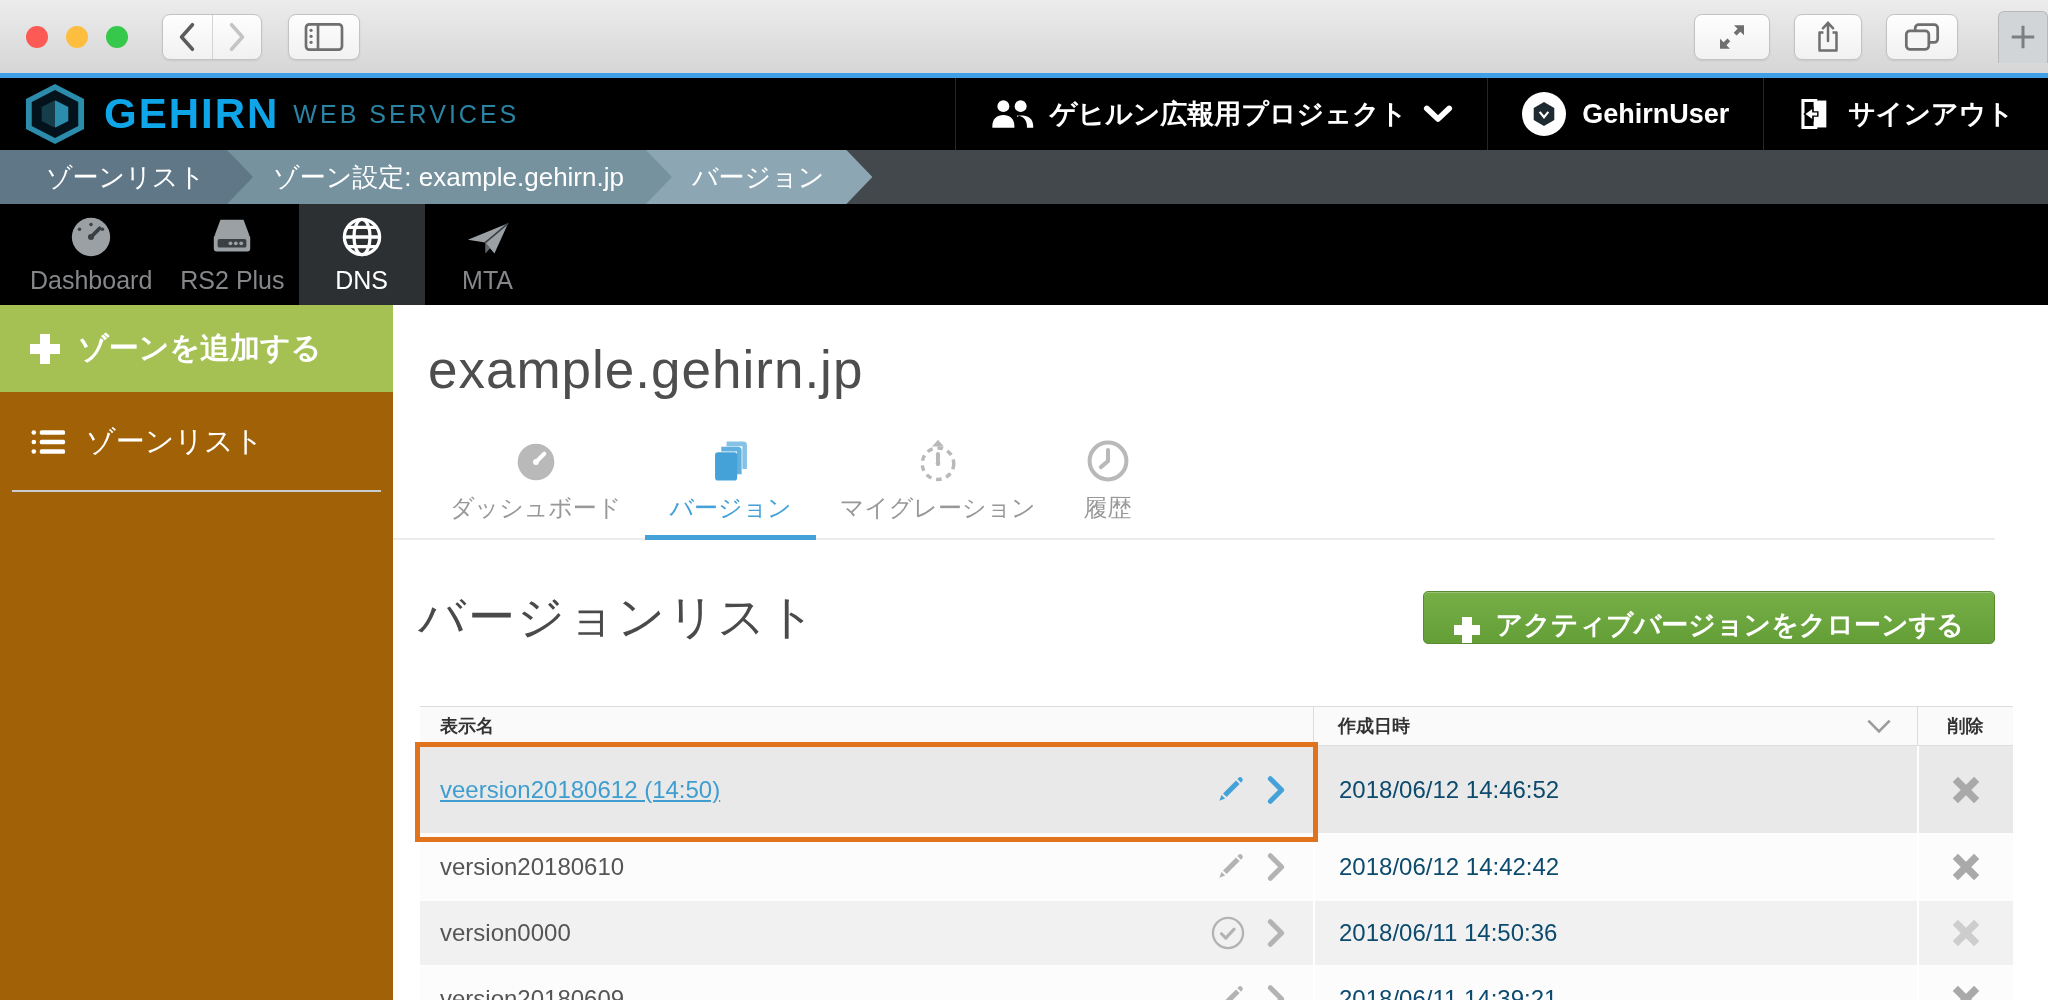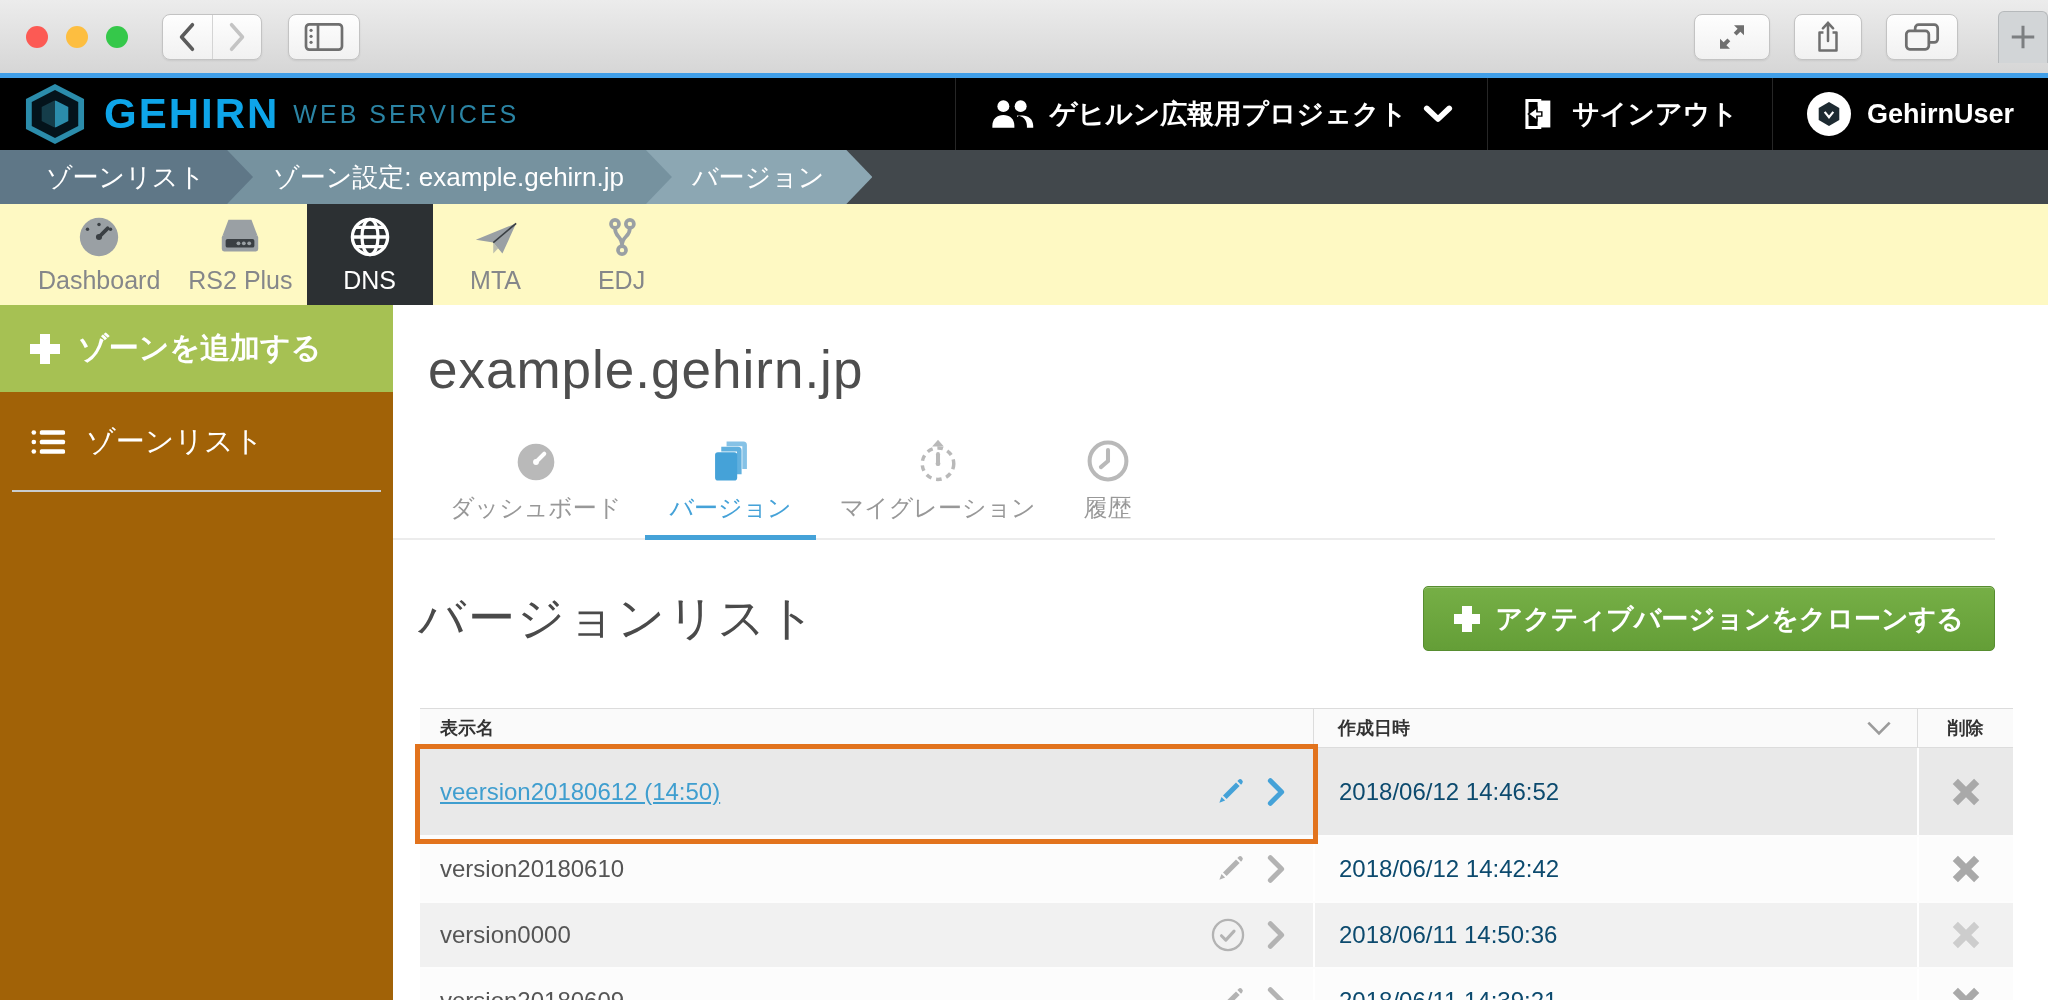--- a/index.html
+++ b/index.html
@@ -43,21 +43,21 @@
   
   .crumbs{ height:54px; background:#42484c; display:flex; color:#fff; font-size:26px;}
   .crumb{ display:flex; align-items:center; padding:0 48px 0 28px; margin-right:-26px;
           clip-path:polygon(0 0,calc(100% - 26px) 0,100% 50%,calc(100% - 26px) 100%,0 100%); white-space:nowrap;}
   .crumb.c0{ background:#50646f; z-index:4; min-width:225px;}
   .crumb.c1{ background:#5f7787; z-index:3; min-width:250px; padding-left:46px;}
   .crumb.c2{ background:#76929f; z-index:2; padding-left:46px;}
   .crumb.c3{ background:#8ca7b3; z-index:1; min-width:210px; padding-left:46px;}
 
   
-  .services{ height:101px; background:#fef9c3; display:flex; padding-left:24px;}
+  .services{ height:101px; background:#000000; display:flex; padding-left:16px;}
   .svc{ min-width:126px; padding:0 14px 10px; display:flex; flex-direction:column; align-items:center; justify-content:flex-end; gap:6px;}
   .svc .ic{ color:#9aa0a4; height:50px; display:flex; align-items:flex-end;}
   .svc .lbl{ color:#85878a; font-size:25px;}
   .svc.active{ background:#2c3033;}
   .svc.active .ic, .svc.active .lbl{ color:#fff;}
 
   
   .bodyrow{ display:flex; height:695px;}
   .sidebar{ width:393px; background:#a16207; flex:none;}
   .addzone{ height:87px; background:#a6c153; display:flex; align-items:center; gap:18px; padding-left:30px;
@@ -71,21 +71,21 @@
   .tabs{ display:flex; margin:36px 0 0 -27px; padding-left:33px; border-bottom:2px solid #ececec;}
   .tab{ display:flex; flex-direction:column; align-items:center; justify-content:flex-end; gap:8px;
         padding:0 24px 14px; position:relative;}
   .tab .ic{ color:#b9b9b9; height:48px; display:flex; align-items:flex-end;}
   .tab .lbl{ font-size:24px; color:#989898;}
   .tab.active .ic, .tab.active .lbl{ color:#45a2d8;}
   .tab.active::after{ content:""; position:absolute; left:0; right:0; bottom:-2px; height:5px; background:#45a2d8;}
 
   .section-row{ display:flex; align-items:center; margin-top:46px;}
   .section-title{ font-size:47px; font-weight:normal; color:#4a4a4a; margin-left:-2px; letter-spacing:2px;}
-  .clone-btn{ margin-left:auto; height:65px; padding:0 30px; display:flex; align-items:center; gap:16px;
+  .clone-btn{ margin-left:auto; height:53px; padding:0 30px; display:flex; align-items:flex-end; gap:16px;
               background:linear-gradient(#76af46,#649e37); border:1px solid #578d30; border-radius:5px;
               color:#fff; font-size:27px; font-weight:bold; cursor:pointer; box-shadow:inset 0 1px 0 rgba(255,255,255,.25);}
 
   
   .vtable{ margin-top:57px; width:1593px; border-top:1px solid #dcdcdc; position:relative; font-size:24px;}
   .trow{ display:grid; grid-template-columns:893px 604px 96px;}
   .thead{ border-bottom:1px solid #dcdcdc; background:#fafafa; height:39px;}
   .thead .cell{ display:flex; align-items:center; font-weight:bold; font-size:18px; color:#333;}
   .cell{ padding-left:20px; display:flex; align-items:center;}
   .cell.created{ border-left:1px solid #dcdcdc; padding-left:24px;}
@@ -189,35 +189,35 @@
             <path d="M1.5 17.5 c0-4.3 3.1-6.8 7-6.8 s7 2.5 7 6.8 v1.3 h-14 z"></path>
             <circle cx="19.5" cy="5" r="3.8"></circle>
             <path d="M17.2 10.9 c3.6.2 6.3 2.8 6.3 6.6 v1.3 h4 v-1.3 c0-4.3-3.1-6.6-7-6.6 -1.2 0-2.3.3-3.3 1z"></path>
           </svg>
         <span>ゲヒルン広報用プロジェクト</span>
         <svg width="30" height="18" viewBox="0 0 24 14" fill="none" stroke="#fff" stroke-width="4.5" stroke-linecap="round" stroke-linejoin="round">
             <path d="M3 2.5 L12 11 L21 2.5"></path>
           </svg>
       </div>
       <div class="appbar-item">
-        <svg width="34" height="36" viewBox="0 0 24 24">
-            <path d="M11 2.5 h9 v19 h-9 z" fill="#fff"></path>
-            <path d="M3.5 2.5 h9 v19 h-9 z" fill="none" stroke="#fff" stroke-width="2.2"></path>
-            <path d="M10.5 7.5 l-6 4.5 6 4.5 v-3 h3.5 v-3 h-3.5 z" fill="#fff" stroke="#000" stroke-width="1"></path>
-          </svg>
-        <span>サインアウト</span>
-      </div>
-      <div class="appbar-item">
         <span class="avatar">
           <svg width="26" height="26" viewBox="0 0 24 24">
               <path d="M12 1 L21.5 6.5 V17.5 L12 23 L2.5 17.5 V6.5 Z" fill="#1d2a31"></path>
               <path d="M8 10 l4 5 4-5" fill="none" stroke="#fff" stroke-width="2"></path>
             </svg>
         </span>
         <span>GehirnUser</span>
+      </div>
+      <div class="appbar-item">
+        <svg width="34" height="36" viewBox="0 0 24 24">
+            <path d="M11 2.5 h9 v19 h-9 z" fill="#fff"></path>
+            <path d="M3.5 2.5 h9 v19 h-9 z" fill="none" stroke="#fff" stroke-width="2.2"></path>
+            <path d="M10.5 7.5 l-6 4.5 6 4.5 v-3 h3.5 v-3 h-3.5 z" fill="#fff" stroke="#000" stroke-width="1"></path>
+          </svg>
+        <span>サインアウト</span>
       </div>
     </div>
   </div>
 
   <div class="crumbs">
     <span class="crumb c1">ゾーンリスト</span>
     <span class="crumb c2">ゾーン設定: example.gehirn.jp</span>
     <span class="crumb c3">バージョン</span>
   </div>
 
@@ -264,31 +264,20 @@
     </div>
     <div class="svc">
       <span class="ic">
         <svg width="50" height="44" viewBox="0 0 26 24" fill="currentColor">
             <path d="M2 13 L24 4 L16.5 20.5 L11.5 14.5 Z"></path>
             <path d="M11.5 14.5 L11.5 20.5 L14.2 17.6 Z" opacity=".65"></path>
             <path d="M24 4 L11.5 14.5" stroke="#3a3f43" stroke-width=".9"></path>
           </svg>
       </span>
       <span class="lbl">MTA</span>
-    </div>
-    <div class="svc">
-      <span class="ic">
-        <svg width="42" height="46" viewBox="0 0 24 24" fill="none" stroke="currentColor" stroke-width="2.1">
-            <circle cx="8" cy="4.5" r="2.3"></circle>
-            <circle cx="16.5" cy="4.5" r="2.3"></circle>
-            <circle cx="12" cy="19.5" r="2.3"></circle>
-            <path d="M8 6.8 C8 12.5 12 11 12 17.2 M16.5 6.8 C16.5 12.5 12 11 12 17.2"></path>
-          </svg>
-      </span>
-      <span class="lbl">EDJ</span>
     </div>
   </div>
 
   <div class="bodyrow">
     <aside class="sidebar">
       <button class="addzone">
         <span class="plus-cross"></span>
         <span>ゾーンを追加する</span>
       </button>
       <div class="zonelist">

